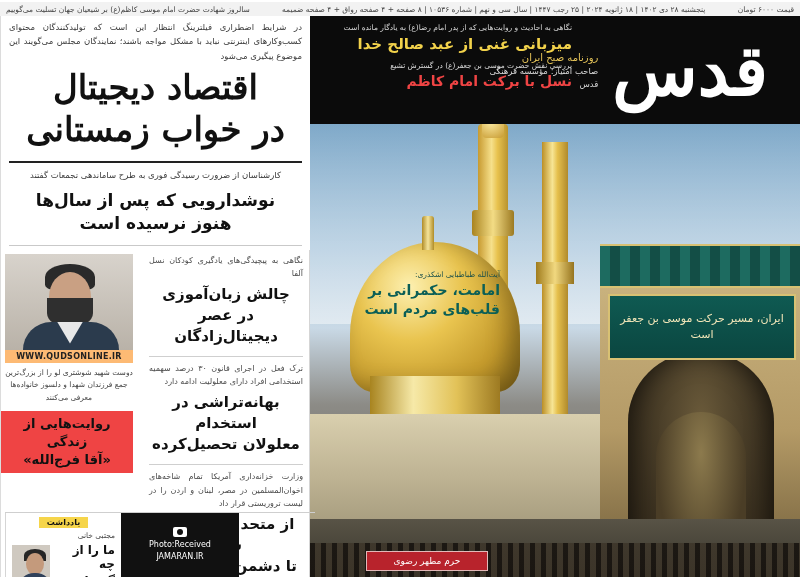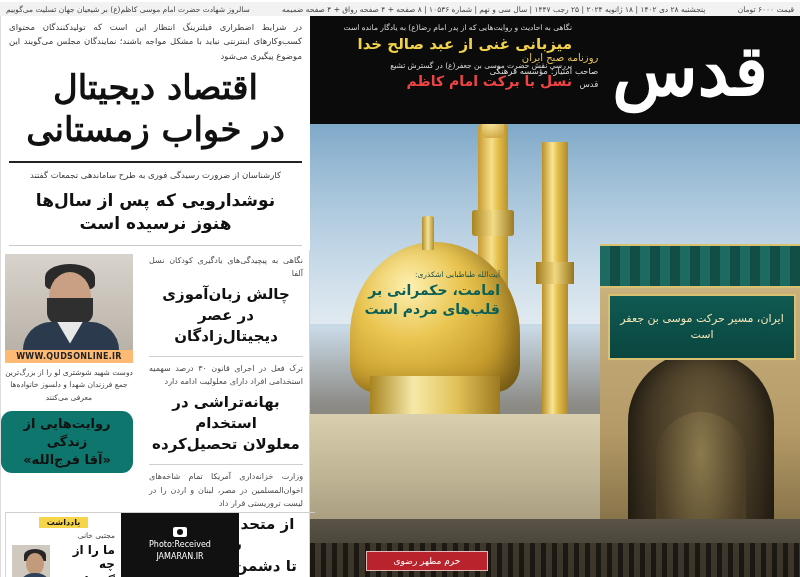--- a/index.html
+++ b/index.html
@@ -305,22 +305,22 @@
     color:#222; font-size:8px; font-weight:bold;
     text-align:center; padding:2px 0; letter-spacing:0.3px;
     direction: ltr;
   }
   .cap-small {
     font-size: 7.5px; color:#444; line-height:1.7; text-align:center;
     width:128px; padding-top:4px;
   }
   .yellow-head {
     width:128px; margin-top:6px; padding:4px 2px;
-    background:#0f766e;
-    text-align:center; font-weight:bold; font-size:13px; color:#111; line-height:1.4;border-radius:11px;
+    background:#ef4444;
+    text-align:center; font-weight:bold; font-size:13px; color:#111; line-height:1.4;
   }
 
   .text-col {
     width: 170px;
     padding: 4px 6px 4px 8px;
     box-sizing: border-box;
     border-right: 1px solid #d5d5d5;
   }
   .item-kicker {
     font-size: 8px; color:#4a4a4a; line-height:1.7; text-align:justify;

